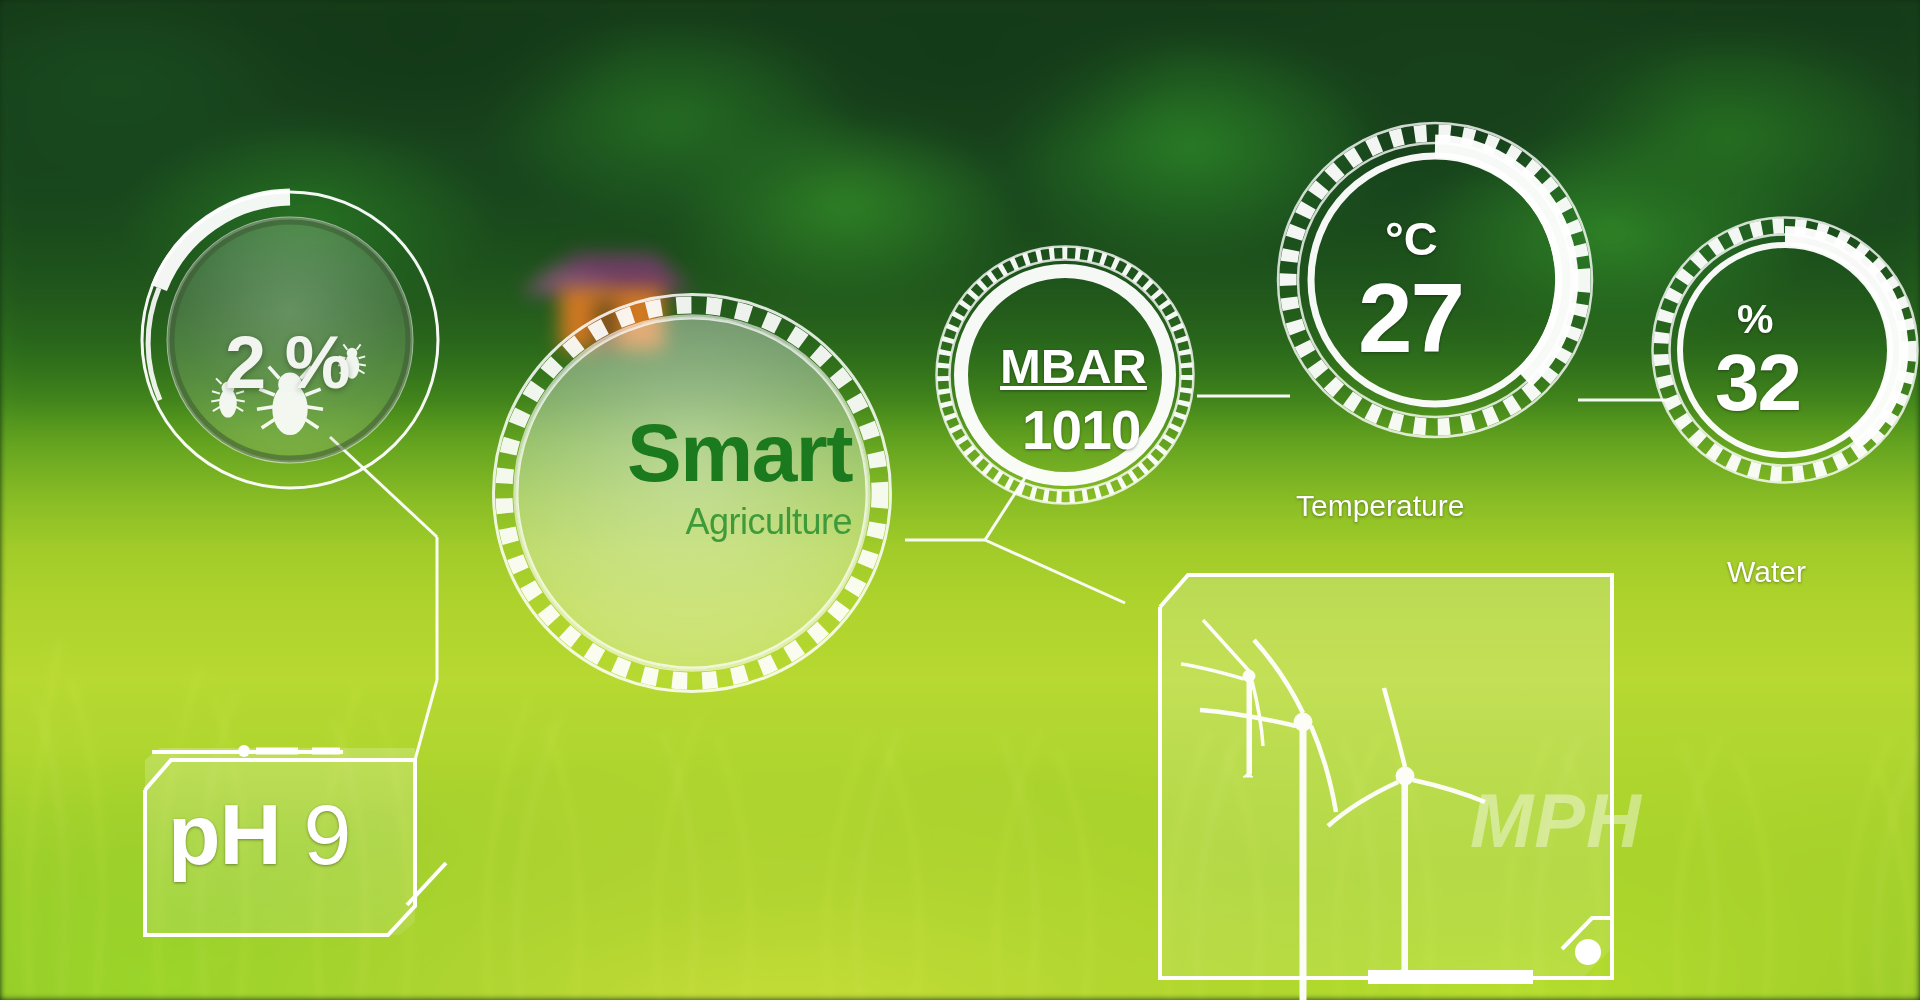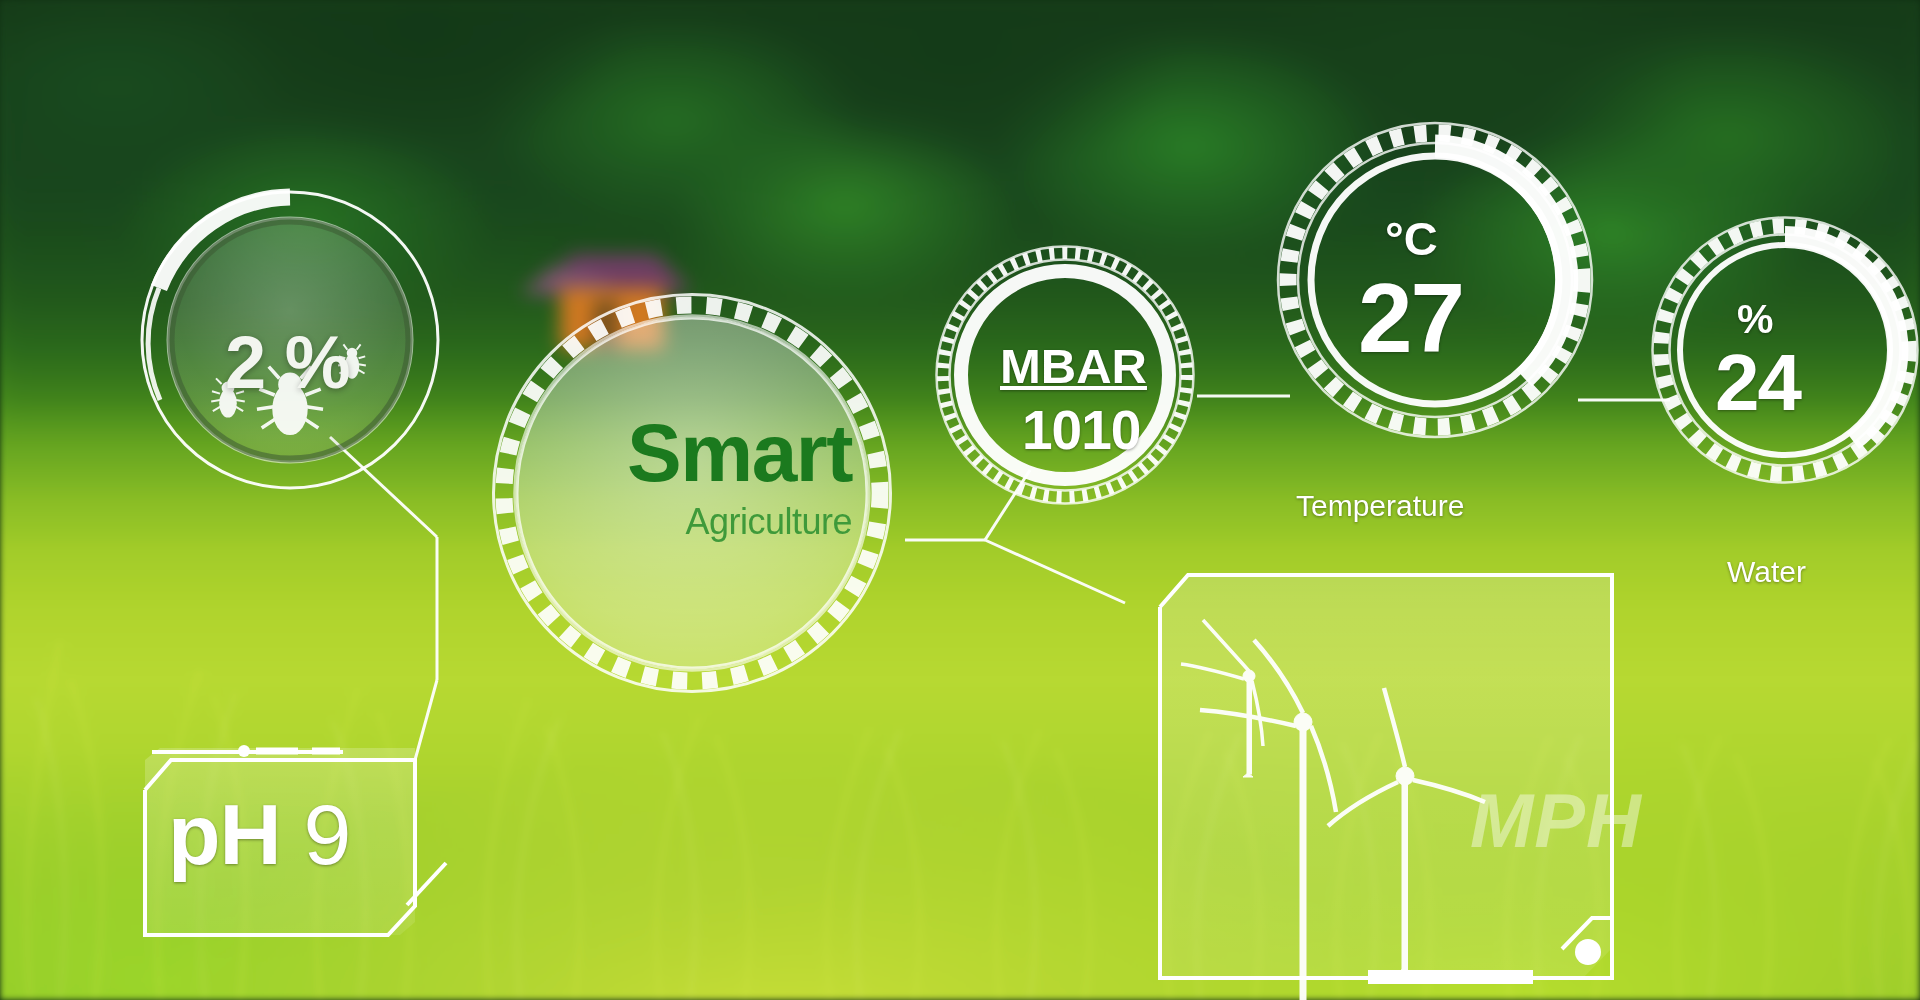--- a/index.html
+++ b/index.html
@@ -349,21 +349,21 @@
     <div class="lbl" id="pest-value">2 %</div>
 
     <div class="lbl" id="mbar-unit">MBAR</div>
     <div class="lbl" id="mbar-value">1010</div>
 
     <div class="lbl" id="temp-unit">°C</div>
     <div class="lbl" id="temp-value">27</div>
     <div class="lbl" id="temp-label">Temperature</div>
 
     <div class="lbl" id="water-unit">%</div>
-    <div class="lbl" id="water-value">24</div>
+    <div class="lbl" id="water-value">32</div>
     <div class="lbl" id="water-label">Water</div>
 
     <div class="lbl" id="ph-text">
       <span>pH</span>
       <span class="num">9</span>
     </div>
 
     <div class="lbl" id="wind-unit">MPH</div>
 
     <div class="center-text">

